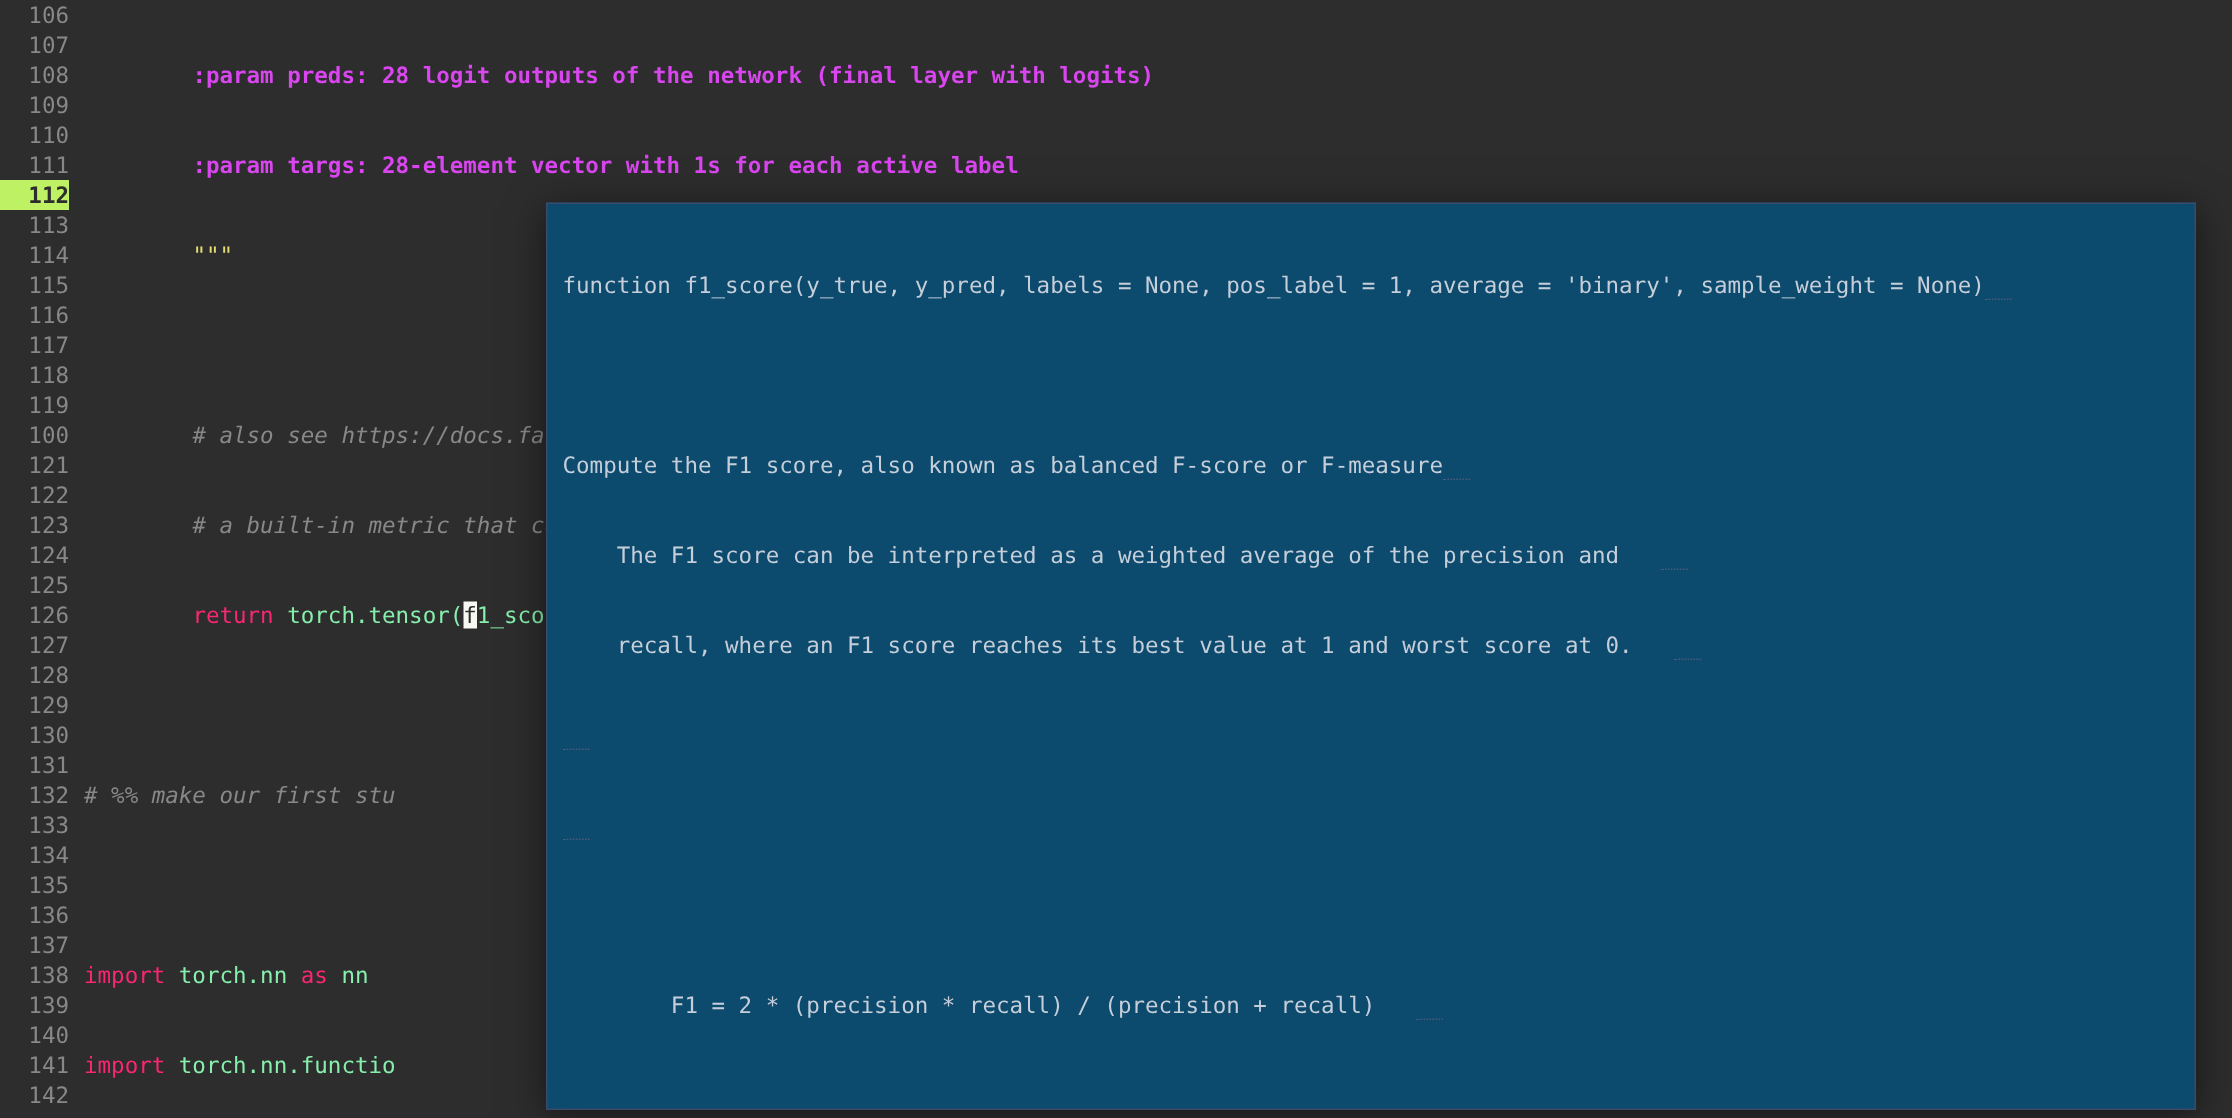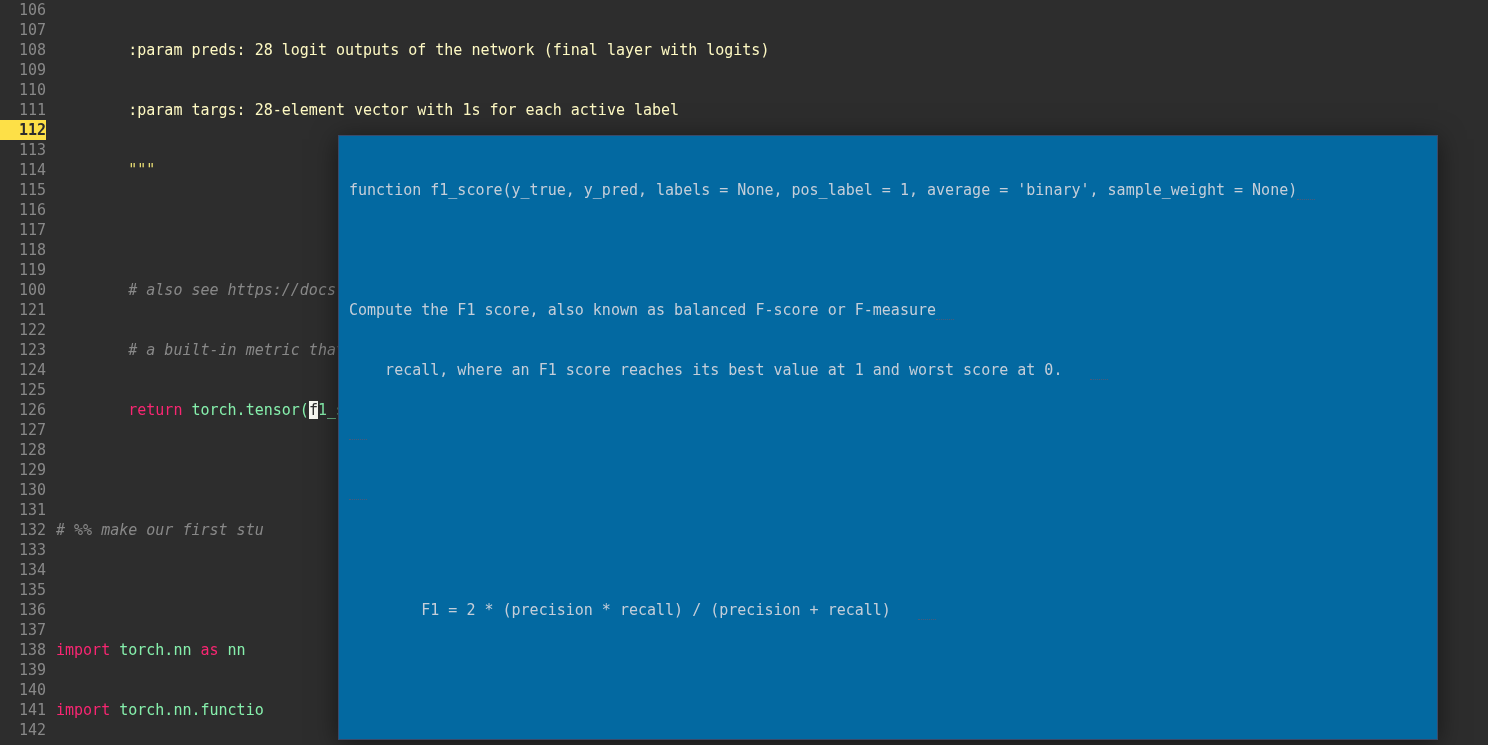--- a/index.html
+++ b/index.html
@@ -17,38 +17,38 @@
 .gutter {
   width:56px;
   background:#2d2d2d;
   color:#888;
   text-align:right;
   padding-right:10px;
   flex-shrink:0;
   user-select:none;
 }
 .gutter .ln { height:20px; }
-.gutter .ln.hl { background:#fde047; color:#2d2d2d; font-weight:bold; }
+.gutter .ln.hl { background:#bef264; color:#2d2d2d; font-weight:bold; }
 .code { flex:1; background:#2d2d2d; white-space:pre; position:relative; }
 .code .row { height:20px; }
 .kw2 { color:#f92672; }
 .str { color:#e6db74; }
 .cmt { color:#888; font-style:italic; }
 .op { color:#f92672; }
 .id { color:#86efac; }
-.selfp { color:#fef9c3; }
+.selfp { color:#d946ef;font-weight:bold; }
 .caret { background:#f8f8f2; color:#2d2d2d; }
 .cell { color:#888; font-style:italic; }
 
 .tooltip {
   position:absolute;
-  left:282px; top:135px;
+  left:308px; top:135px;
   width:1100px;
   height:605px;
-  background:#0369a1;
+  background:#0c4a6e;
   border:1px solid #3a4a6a;
   color:#c5ced9;
   padding:4px 10px 4px 10px;
   overflow:hidden;
   box-shadow:0 4px 24px rgba(0,0,0,0.5);
 }
 .tooltip .tline { height:20px; white-space:pre; }
 .tooltip .tws { border-bottom:1px dotted #4a5a7a; }
 .minimap {
   position:absolute; right:0; top:0; width:220px; height:100%;
@@ -138,20 +138,21 @@
     
     
     
     
 
     
     <div class="tooltip">
       <div class="tline"><span>function f1_score(y_true, y_pred, labels = None, pos_label = 1, average = 'binary', sample_weight = None)</span><span class="tws">  </span></div>
       <div class="tline">&nbsp;</div>
       <div class="tline"><span>Compute the F1 score, also known as balanced F-score or F-measure</span><span class="tws">  </span></div>
+      <div class="tline"><span>    The F1 score can be interpreted as a weighted average of the precision and   </span><span class="tws">  </span></div>
       <div class="tline"><span>    recall, where an F1 score reaches its best value at 1 and worst score at 0.   </span><span class="tws">  </span></div>
       <div class="tline"><span class="tws">  </span></div>
       <div class="tline"><span class="tws">  </span></div>
       <div class="tline">&nbsp;</div>
       <div class="tline"><span>        F1 = 2 * (precision * recall) / (precision + recall)   </span><span class="tws">  </span></div>
       <div class="tline">&nbsp;</div>
       
       
       
       

